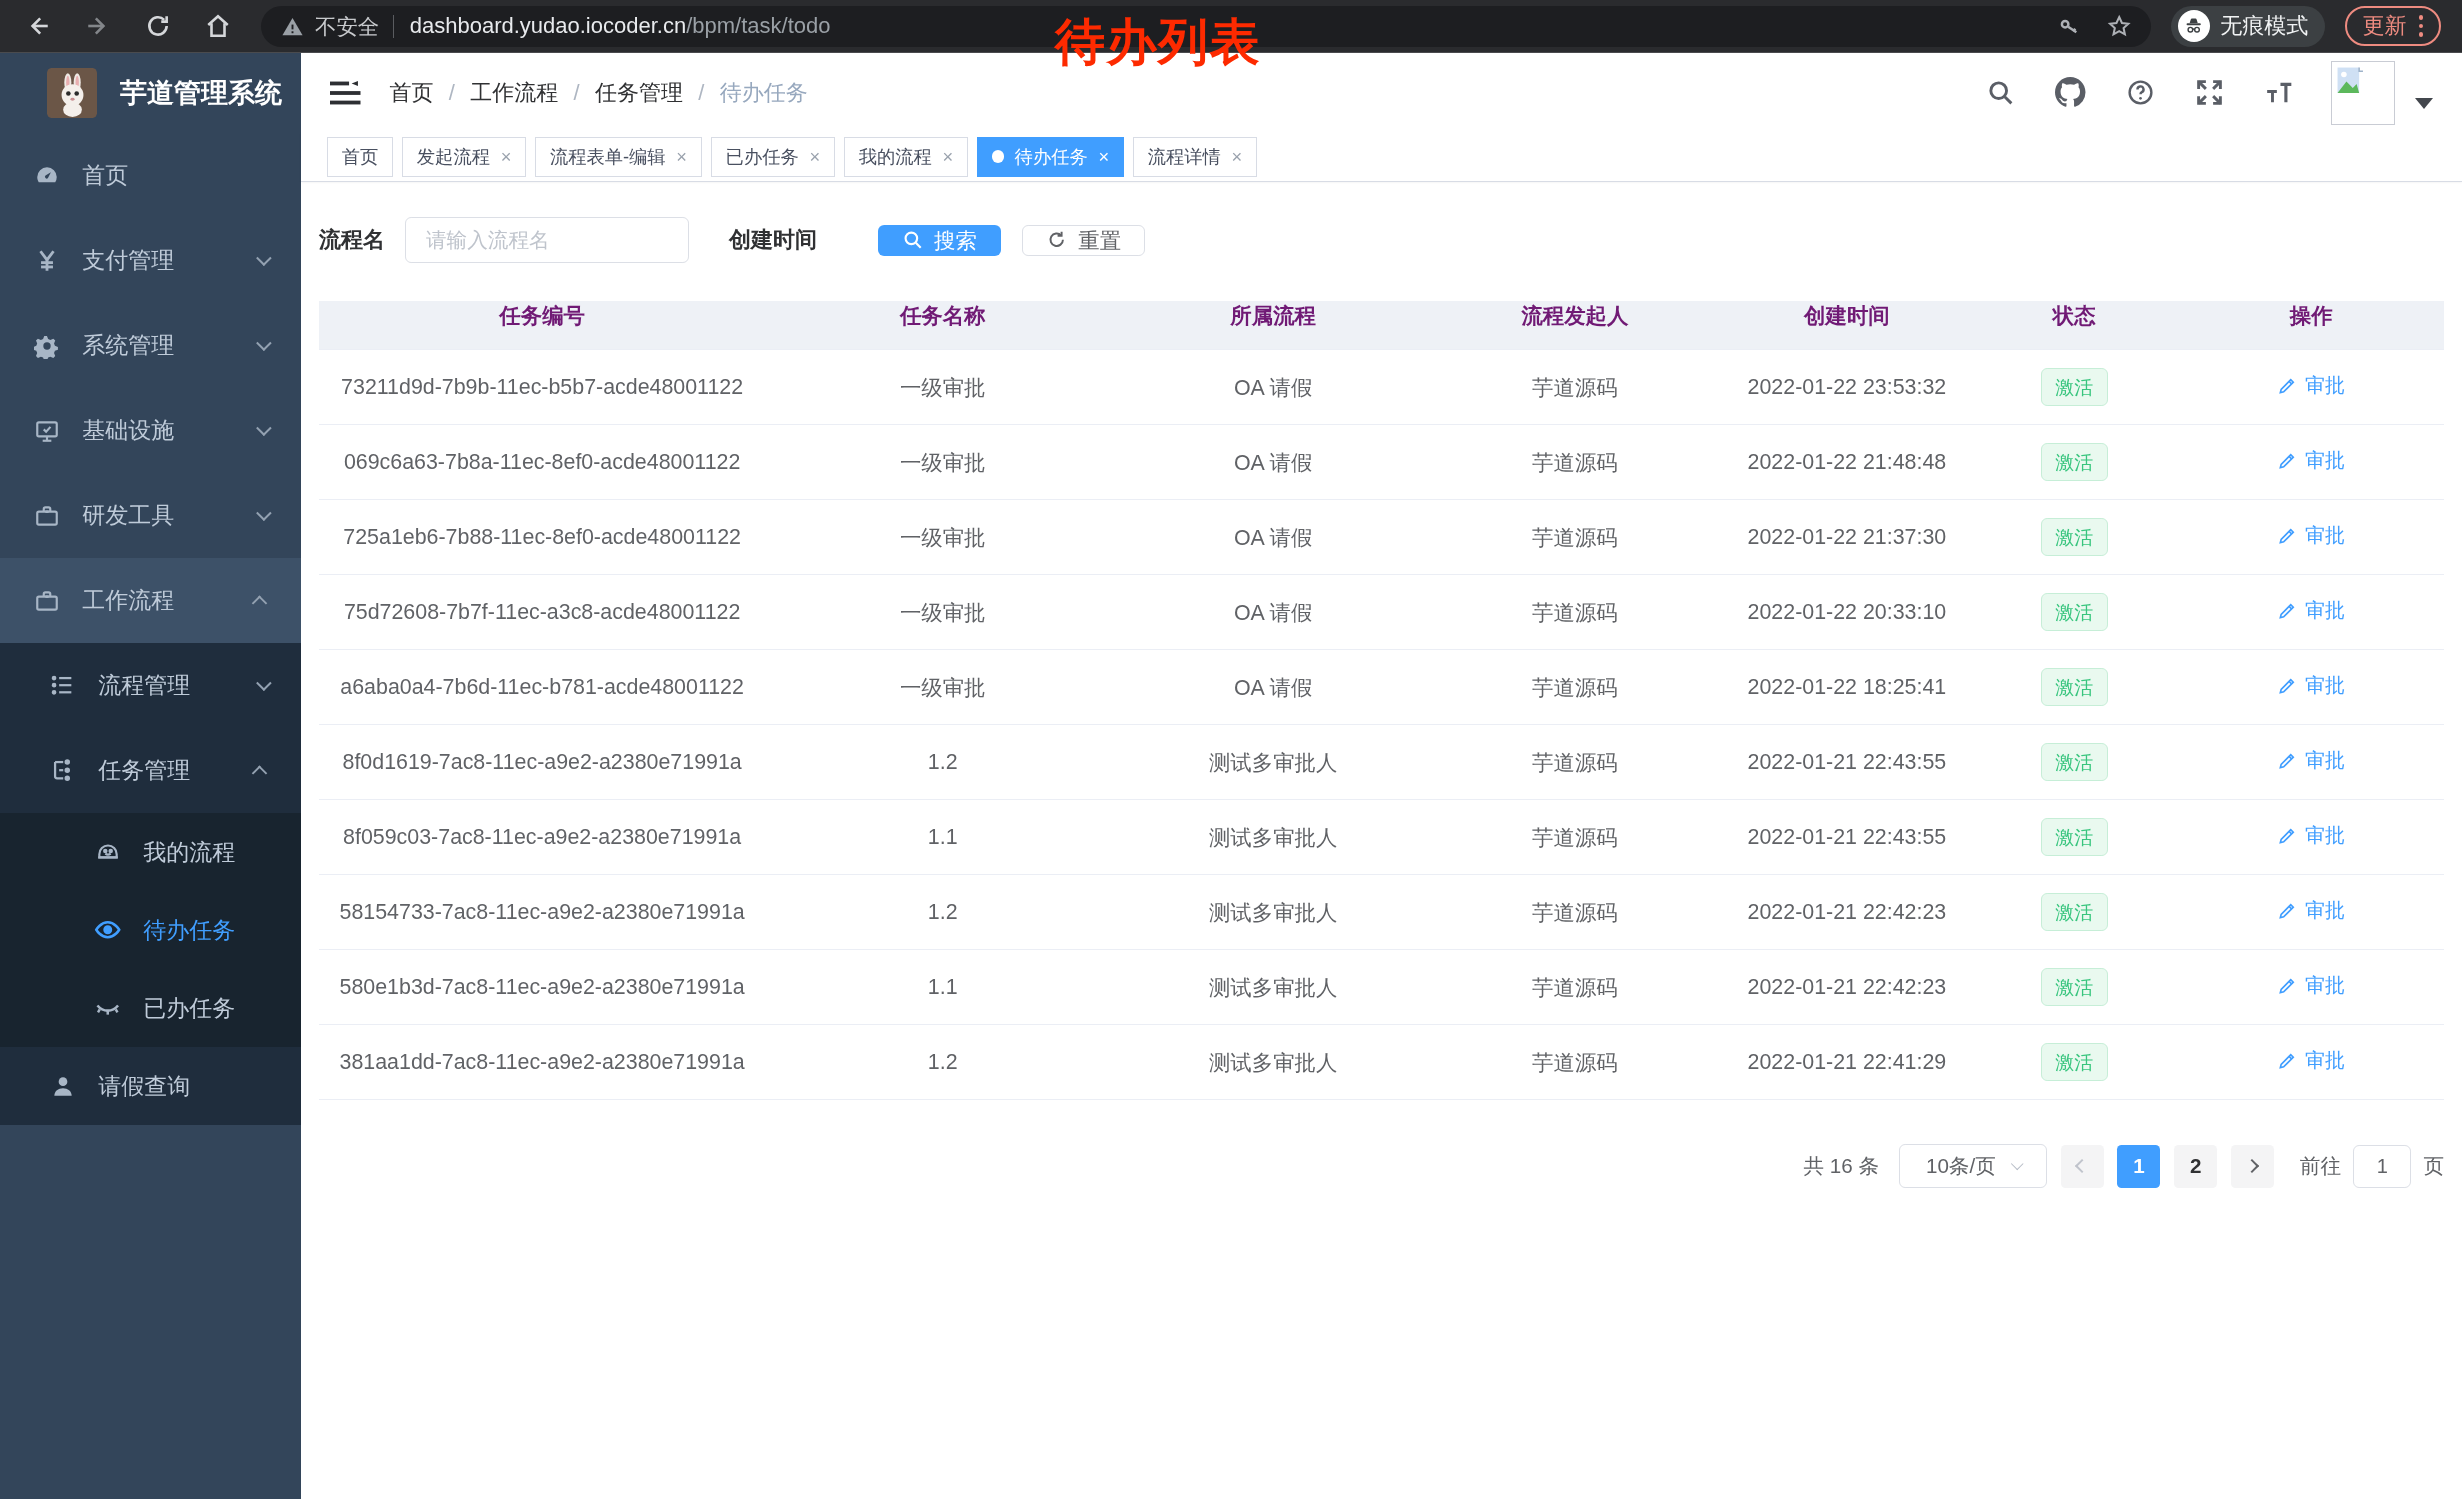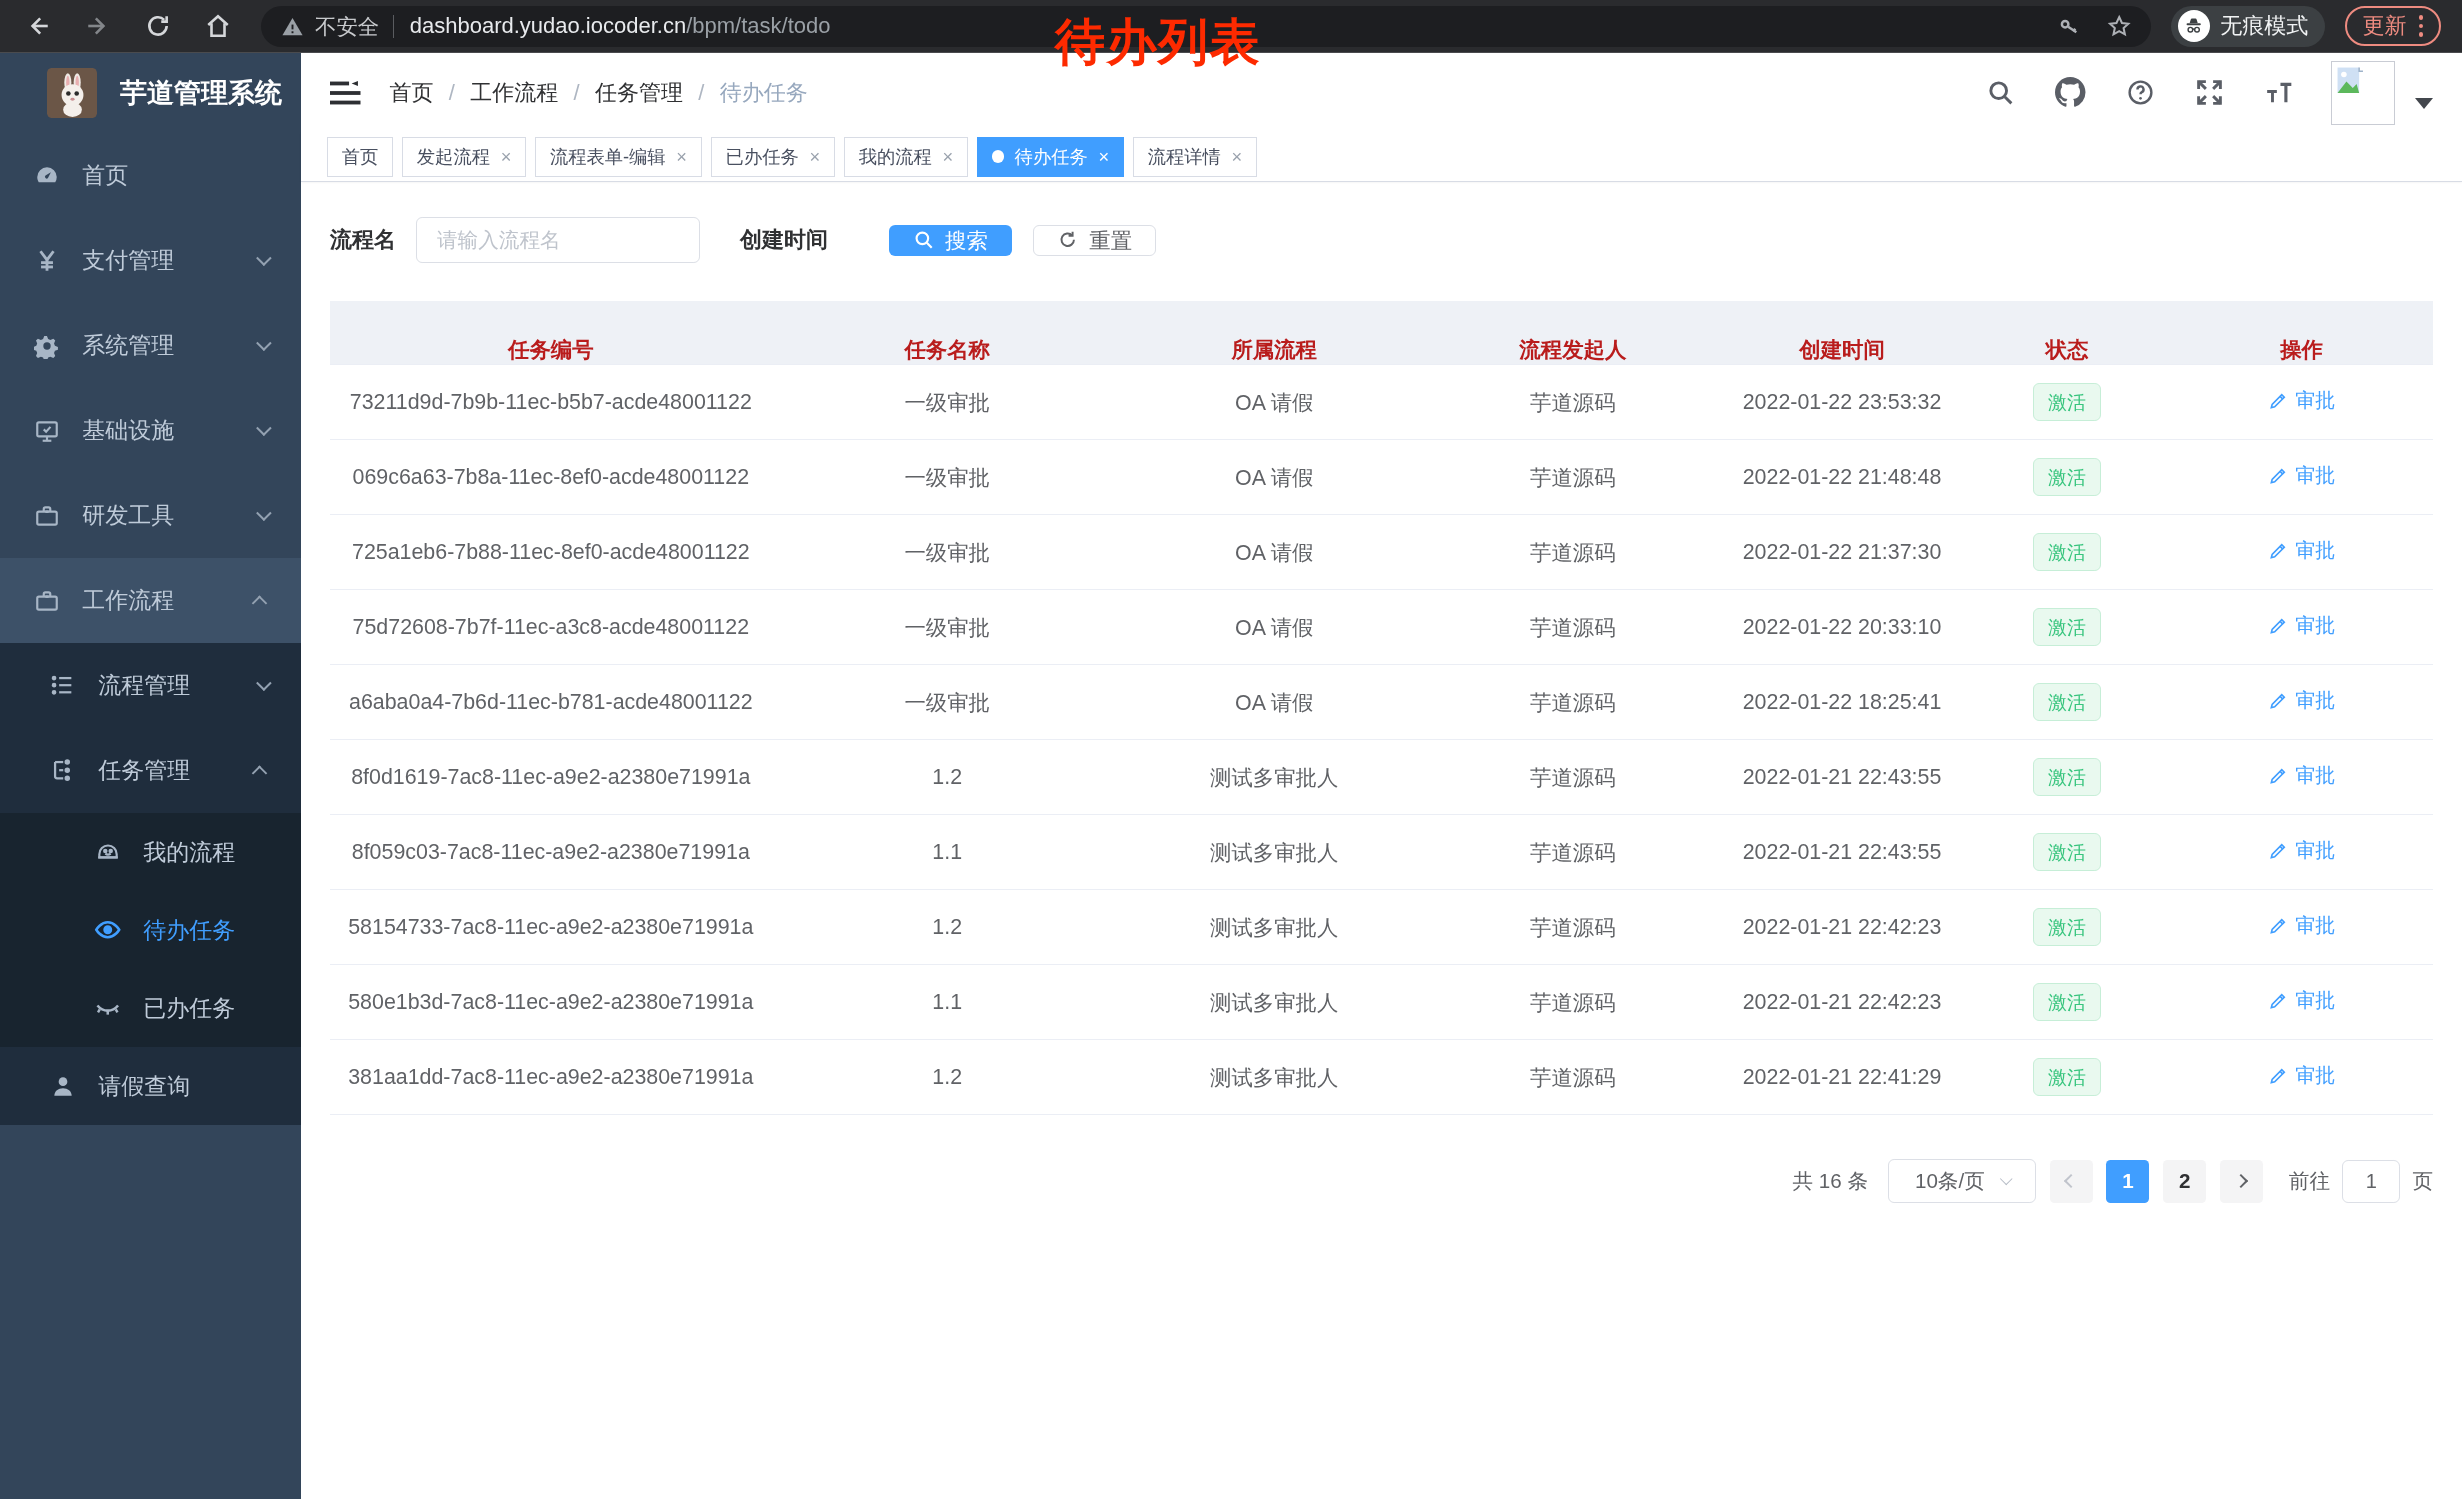--- a/index.html
+++ b/index.html
@@ -77,42 +77,42 @@
   .tabsbar { height:50px; border-bottom:0.8px solid #d8dce5; display:flex; align-items:center;
     padding:0 26px; gap:9.2px; flex-shrink:0; box-shadow:0 0.8px 2.3px rgba(0,21,41,.06); }
   .tab { height:40px; display:flex; align-items:center; padding:0 13.7px; border:0.8px solid #d8dce5;
     background:#fff; color:#495060; font-size:18.3px; gap:10.7px; cursor:pointer; white-space:nowrap; }
   .tab .x { font-size:18.3px; color:#9aa2ad; }
   .tab.active { background:#409eff; border-color:#409eff; color:#fff; }
   .tab.active .x { color:#fff; }
   .tab .dot { width:12.2px; height:12.2px; border-radius:50%; background:#fff; }
 
   
-  .content { flex:1; padding:0 29px; min-width:0; }
+  .content { flex:1; padding:0 18px; min-width:0; }
   .filters { margin-top:35px; display:flex; align-items:center; font-size:22px; color:#303133; }
   .f-label { font-weight:700; margin-right:20px; white-space:nowrap; }
   .f-label.second { margin-left:40px; }
   .input-name { width:284px; height:46px; border:1.5px solid #dcdfe6; border-radius:6.1px;
     padding:0 20px; font-size:20.6px; color:#606266; outline:none;
     font-family:"Liberation Sans","DejaVu Sans",sans-serif; }
   .input-name::placeholder { color:#bfc4cc; }
   .daterange { width:363px; height:46px; border:1.5px solid #dcdfe6; border-radius:6.1px;
     display:flex; align-items:center; padding:0 17px; color:#bfc4cc; font-size:20.6px; }
   .daterange .calic { color:#c4c8cf; display:flex; margin-right:15.3px; }
   .daterange .dph { flex:1; text-align:center; }
   .daterange .dsep { color:#606266; padding:0 7.6px; font-weight:700; }
   .btn { height:31px; border-radius:6.1px; display:inline-flex; align-items:center; gap:10.7px;
     font-size:21.4px; padding:0 23px; cursor:pointer; border:1.5px solid transparent; white-space:nowrap; }
   .btn-search { margin-left:41px; background:#409eff; color:#fff; }
   .btn-reset { margin-left:21.4px; background:#fff; border-color:#dcdfe6; color:#606266; }
 
   
   .table { margin-top:38px; }
-  .thead { display:flex; align-items:flex-end; height:64px; background:#eef1f6;
-    border-bottom:0.8px solid #ebeef5; color:#b91c1c; font-weight:700; font-size:21.4px; }
+  .thead { display:flex; align-items:flex-start; height:49px; background:#eef1f6;
+    border-bottom:0.8px solid #ebeef5; color:#701a75; font-weight:700; font-size:21.4px; }
   .trow { display:flex; align-items:center; height:75px; border-bottom:0.8px solid #ebeef5;
     color:#606266; font-size:21.4px; background:#fff; }
   .cell { text-align:center; padding:0 6.1px; overflow:hidden; white-space:nowrap; }
   .c1{width:21%;} .c2{width:16.7%;} .c3{width:14.4%;} .c4{width:14%;}
   .c5{width:11.6%;} .c6{width:9.8%;} .c7{width:12.5%;}
   .badge { display:inline-block; padding:8.4px 13.7px; background:#e9f9ef; border:0.8px solid #c6eed7;
     border-radius:6.1px; color:#38c57e; font-size:19px; line-height:1; }
   .approve { color:#409eff; display:inline-flex; align-items:center; gap:7.6px; font-size:20px;
     cursor:pointer; text-decoration:none; }
 

